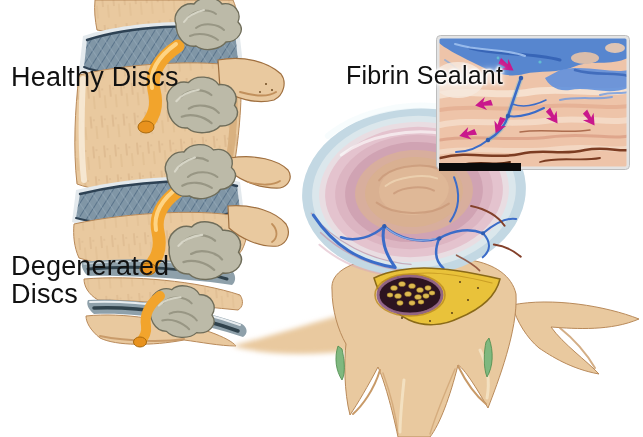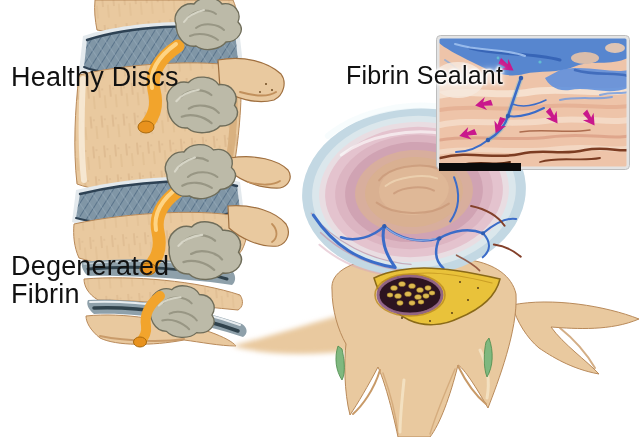--- a/index.html
+++ b/index.html
@@ -279,15 +279,15 @@
             <use href="#arrow-glyph" xlink:href="#arrow-glyph" transform="translate(590,119) rotate(55)"></use>
           </g>
     </g>
     <rect x="438" y="37" width="190" height="131" rx="3" fill="none" stroke="#e3e3e3" stroke-width="3"></rect>
     <rect x="436.5" y="35.5" width="193" height="134" rx="4" fill="none" stroke="#bdbdbd" stroke-width="1"></rect>
     <rect x="439" y="163" width="82" height="8" class="f-bar"></rect>
   </g>
 </svg>
 
 <div class="lbl lbl-healthy">Healthy Discs</div>
-<div class="lbl lbl-degen">Degenerated Fibrin</div>
+<div class="lbl lbl-degen">Degenerated Discs</div>
 <div class="lbl lbl-fibrin">Fibrin Sealant</div>
 </div>
 
 </body></html>

